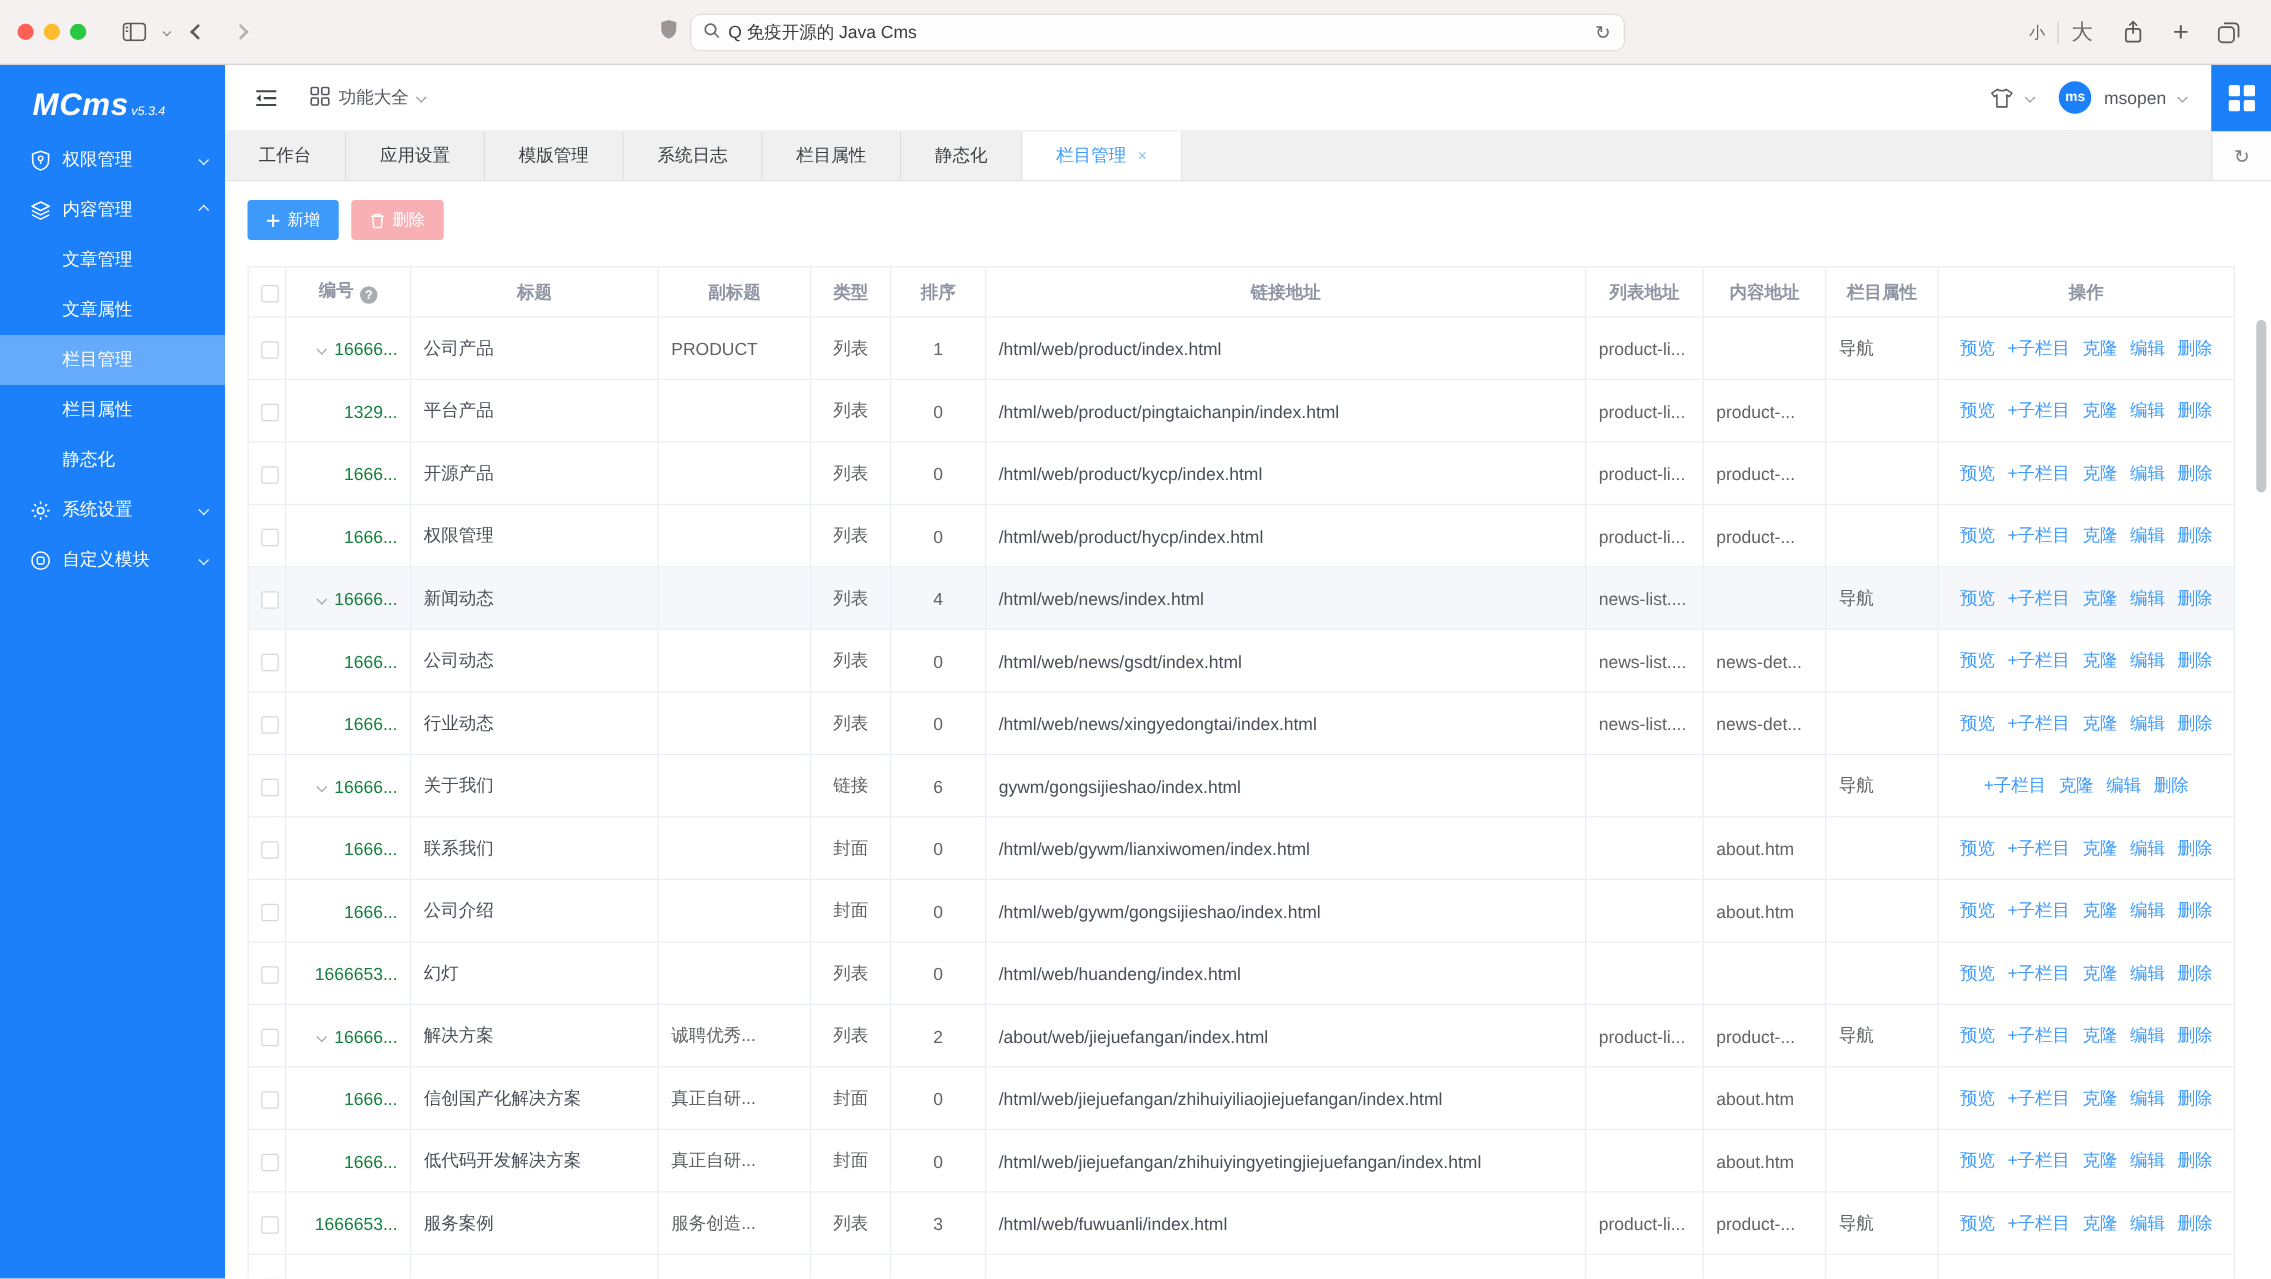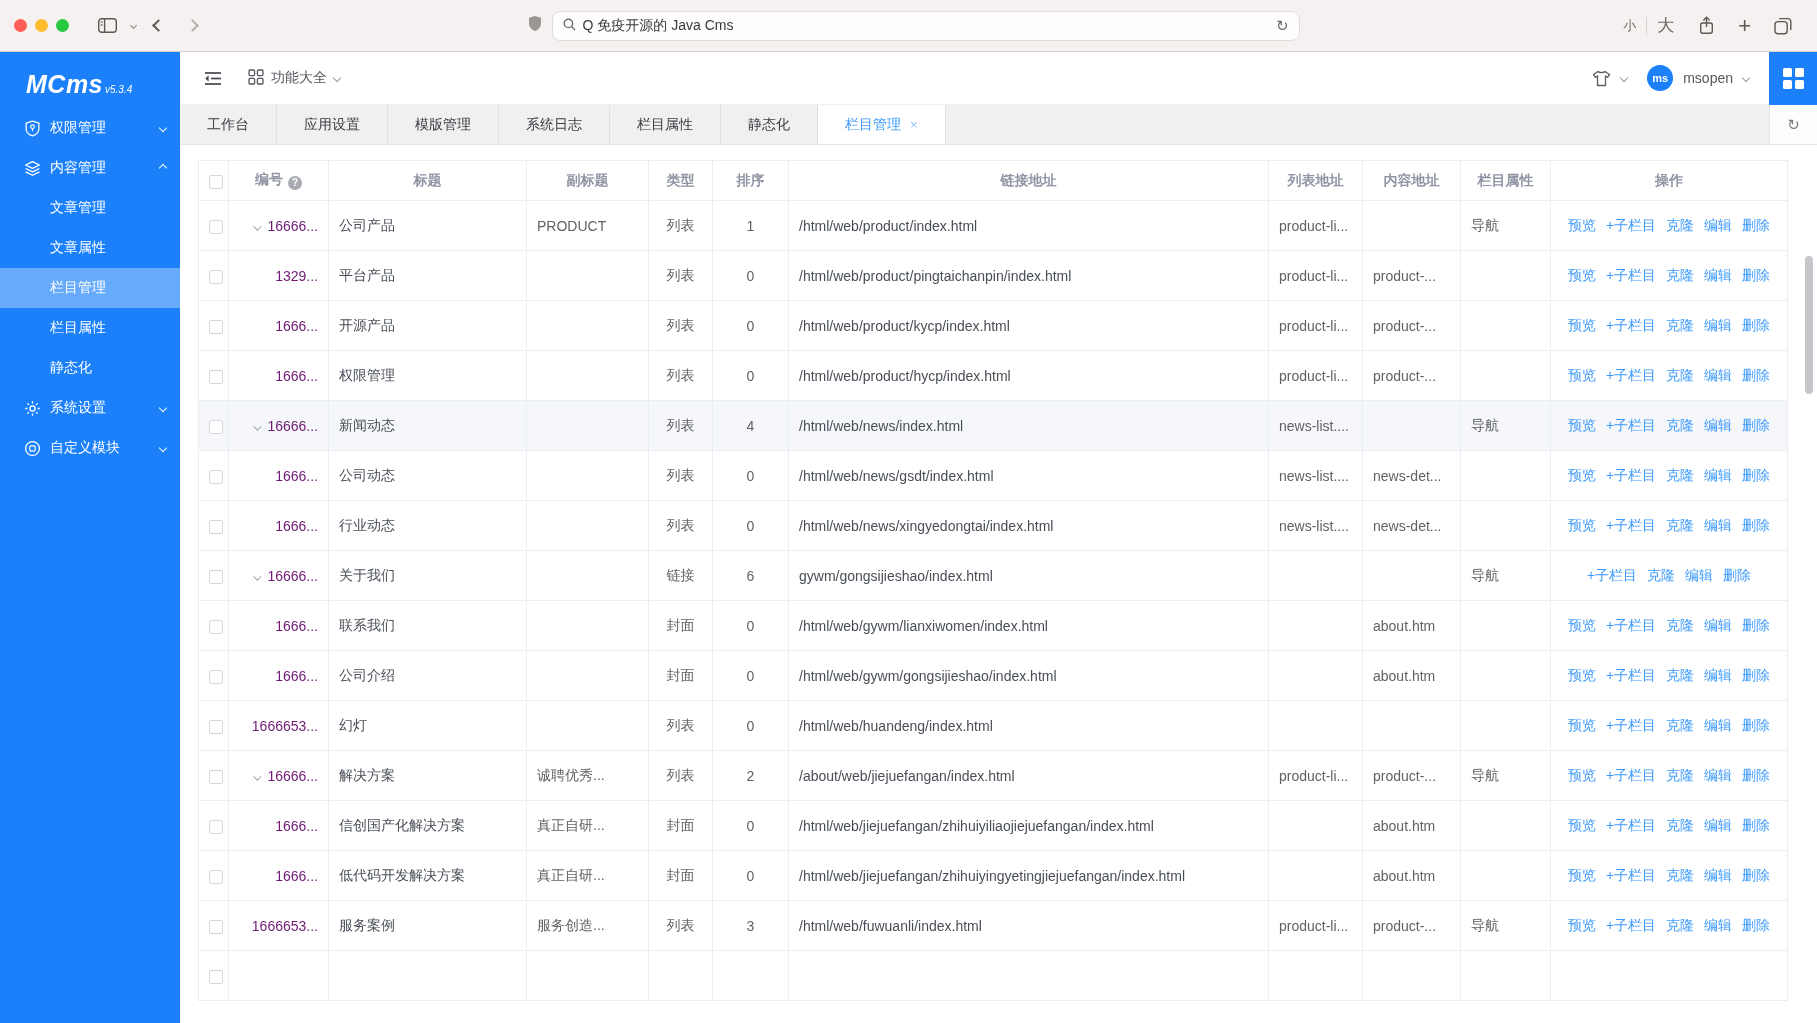--- a/index.html
+++ b/index.html
@@ -71,21 +71,21 @@
   .btn{height:32px;border:none;border-radius:3px;color:#fff;font-size:13px;display:inline-flex;align-items:center;gap:6px;padding:0 15px;cursor:pointer;font-family:inherit;}
   .btn.add{background:#3d9afb;}
   .btn.del{background:#f9b0b4;cursor:not-allowed;}
   .btn .bico{display:inline-flex;}
 
   table{width:1589px;table-layout:fixed;border-collapse:collapse;font-size:14px;color:#606266;}
   th,td{border:1px solid #ebeef5;overflow:hidden;white-space:nowrap;padding:0 10px;background:#fff;}
   th{height:40px;color:#8f95a3;font-weight:600;text-align:center;font-size:14px;}
   td{height:50px;}
   .cc{text-align:center;}
-  .num-cell{text-align:right;color:#701a75;}
+  .num-cell{text-align:right;color:#15803d;}
   .title-cell,.link-cell{color:#494e57;}
   tr.hl td{background:#f5f7fa;}
   .cb{display:inline-block;width:14px;height:14px;border:1px solid #d4d7de;border-radius:2px;background:#fff;vertical-align:middle;}
   .help-ic{display:inline-flex;align-items:center;justify-content:center;width:14px;height:14px;border-radius:50%;background:#a8abb2;color:#fff;font-size:10px;margin-left:5px;vertical-align:-2px;font-weight:bold;}
   .row-chev{display:inline-block;width:6px;height:6px;border-right:1.4px solid #a2a6ad;border-bottom:1.4px solid #a2a6ad;transform:rotate(45deg) translateY(-2px);margin-right:8px;}
   .op-link{color:#3d9afc;margin:0 5px;cursor:pointer;}
   .ops-cell{text-align:center;padding:0 4px;}
 
   .vscroll{position:absolute;right:4px;top:204px;width:8px;height:138px;background:#c5c7cb;border-radius:4px;}
 </style>
@@ -286,20 +286,41 @@
             </div>
             <div class="tab active">
               <span>栏目管理</span>
               <span class="close">×</span>
             </div>
           </div>
         <div class="tab-refresh">↻</div>
       </div>
 
       <div class="content">
+        <div class="toolbar">
+          <button class="btn add">
+            <span class="bico">
+              <svg width="11" height="11" viewBox="0 0 11 11">
+                  <line x1="5.5" y1="0.5" x2="5.5" y2="10.5" stroke="#fff" stroke-width="1.6"></line>
+                  <line x1="0.5" y1="5.5" x2="10.5" y2="5.5" stroke="#fff" stroke-width="1.6"></line>
+                </svg>
+            </span>
+            <span>新增</span>
+          </button>
+          <button class="btn del">
+            <span class="bico">
+              <svg width="12" height="13" viewBox="0 0 12 13">
+                  <path d="M1 3 H11" stroke="#fff" stroke-width="1.2"></path>
+                  <path d="M4 3 V1.5 H8 V3" fill="none" stroke="#fff" stroke-width="1.2"></path>
+                  <path d="M2.2 3.5 L3 12 H9 L9.8 3.5" fill="none" stroke="#fff" stroke-width="1.2"></path>
+                </svg>
+            </span>
+            <span>删除</span>
+          </button>
+        </div>
         <table>
           <colgroup>
             <col style="width:30px">
               <col style="width:100px">
               <col style="width:198px">
               <col style="width:122px">
               <col style="width:64px">
               <col style="width:76px">
               <col style="width:480px">
               <col style="width:94px">

